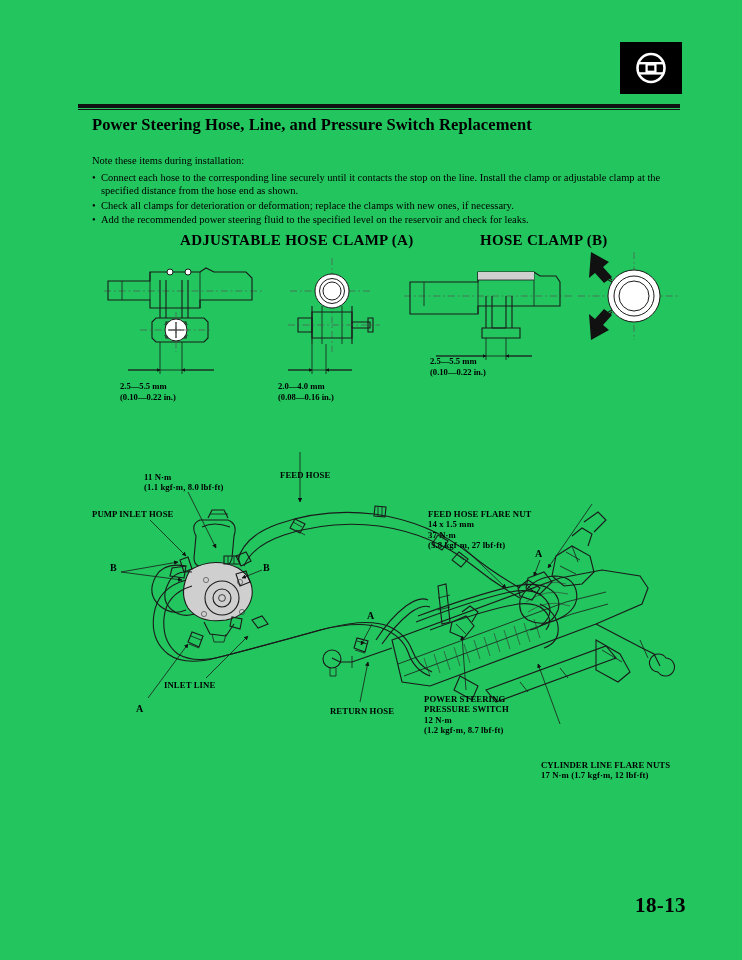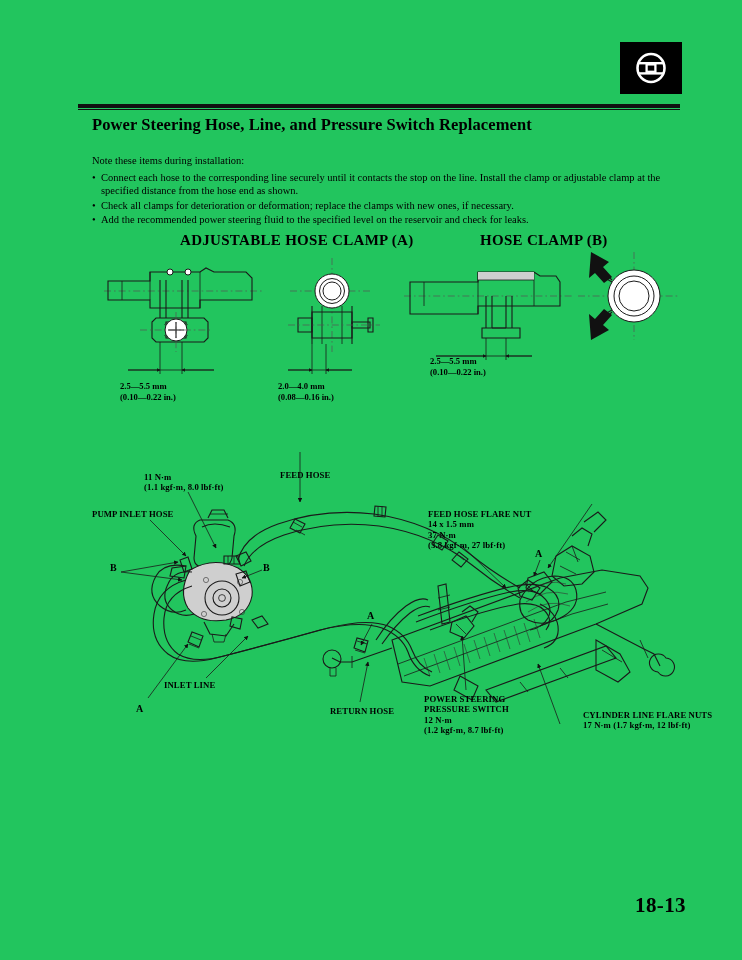--- a/index.html
+++ b/index.html
@@ -56,21 +56,21 @@
   
   .cal{position:absolute;font-size:8.7px;font-weight:bold;line-height:10.4px;white-space:pre-line;letter-spacing:.1px;}
   .c-feed{left:280px;top:438px;margin-top:32px;}
   .c-torque1{left:144px;top:472px;}
   .c-pump{left:92px;top:509px;}
   .c-retnuts{left:544px;top:458px;}
   .c-feednut{left:428px;top:509px;}
   .c-retline{left:164px;top:680px;}
   .c-rethose{left:330px;top:706px;}
   .c-psw{left:424px;top:694px;}
-  .c-cyl{left:541px;top:710px;margin-left:42px;}
+  .c-cyl{left:541px;top:760px;}
   .mk{position:absolute;font-size:10px;font-weight:bold;}
   .mk-b1{left:110px;top:562px;}
   .mk-b2{left:263px;top:562px;}
   .mk-a1{left:136px;top:703px;}
   .mk-a2{left:367px;top:610px;}
   .mk-a3{left:535px;top:548px;}
 
   
   .pageno{position:absolute;right:56px;top:893px;font-size:21px;font-weight:bold;letter-spacing:.4px;}
 </style>

